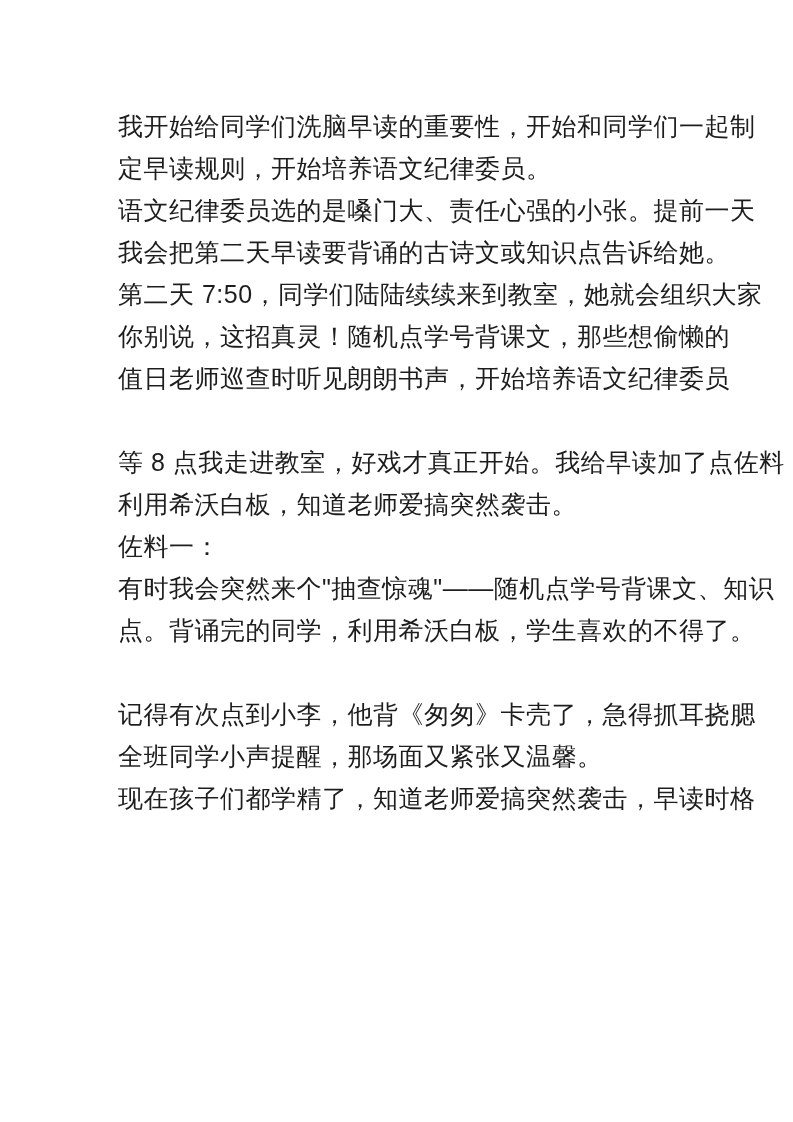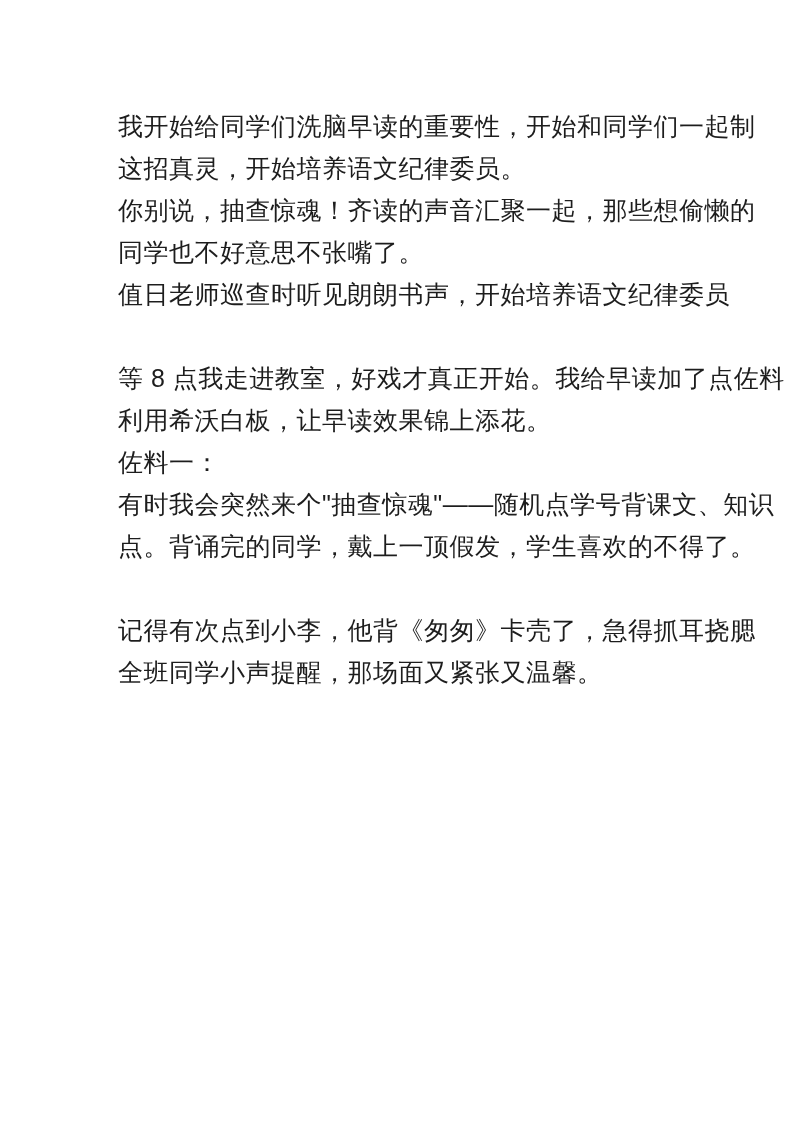--- a/index.html
+++ b/index.html
@@ -34,27 +34,30 @@
   .blank-line {
     height: 42px;
   }
 </style>
 </head>
 <body>
 
 <div class="doc-page">
   <div class="doc-body">
     <div class="text-line">我开始给同学们洗脑早读的重要性，开始和同学们一起制</div>
-    <div class="text-line">这招真灵，开始培养语文纪律委员。</div>
-    <div class="text-line">你别说，抽查惊魂！齐读的声音汇聚一起，那些想偷懒的</div>
-    <div class="text-line">同学也不好意思不张嘴了。</div>
+    <div class="text-line">定早读规则，开始培养语文纪律委员。</div>
+    <div class="text-line">语文纪律委员选的是嗓门大、责任心强的小张。提前一天</div>
+    <div class="text-line">我会把第二天早读要背诵的古诗文或知识点告诉给她。</div>
+    <div class="text-line">第二天 7:50，同学们陆陆续续来到教室，她就会组织大家</div>
+    <div class="text-line">你别说，这招真灵！随机点学号背课文，那些想偷懒的</div>
     <div class="text-line">值日老师巡查时听见朗朗书声，开始培养语文纪律委员</div>
     <div class="blank-line"></div>
     <div class="text-line">等 8 点我走进教室，好戏才真正开始。我给早读加了点佐料，</div>
-    <div class="text-line">利用希沃白板，让早读效果锦上添花。</div>
+    <div class="text-line">利用希沃白板，知道老师爱搞突然袭击。</div>
     <div class="text-line">佐料一：</div>
     <div class="text-line">有时我会突然来个"抽查惊魂"——随机点学号背课文、知识</div>
-    <div class="text-line">点。背诵完的同学，戴上一顶假发，学生喜欢的不得了。</div>
+    <div class="text-line">点。背诵完的同学，利用希沃白板，学生喜欢的不得了。</div>
     <div class="blank-line"></div>
     <div class="text-line">记得有次点到小李，他背《匆匆》卡壳了，急得抓耳挠腮</div>
     <div class="text-line">全班同学小声提醒，那场面又紧张又温馨。</div>
+    <div class="text-line">现在孩子们都学精了，知道老师爱搞突然袭击，早读时格</div>
   </div>
 </div>
 
 </body></html>

